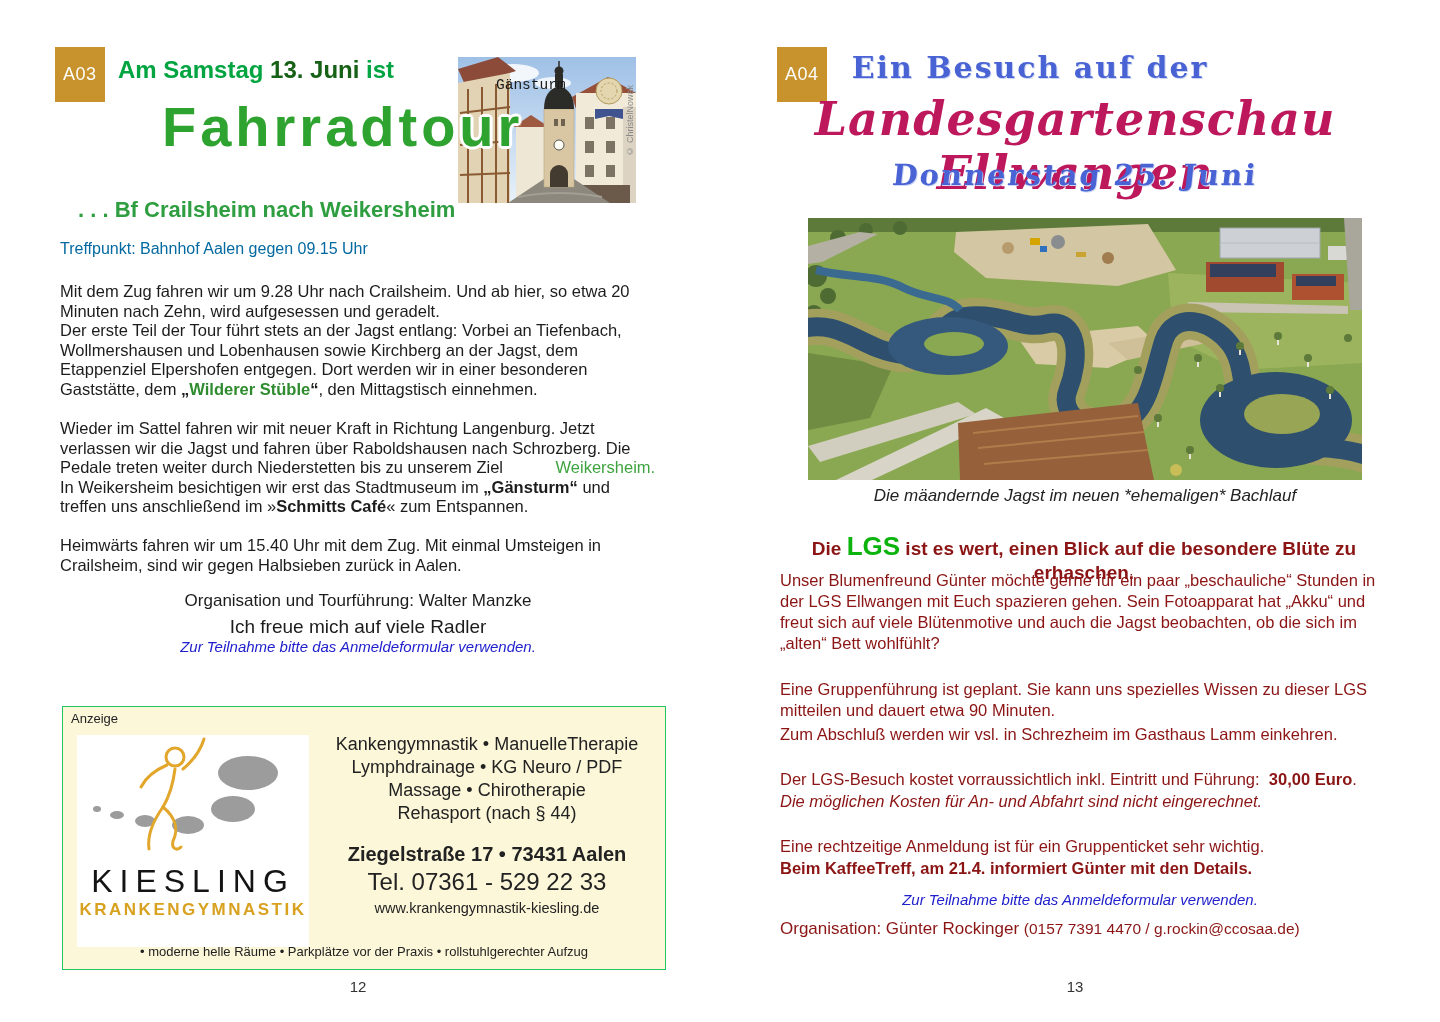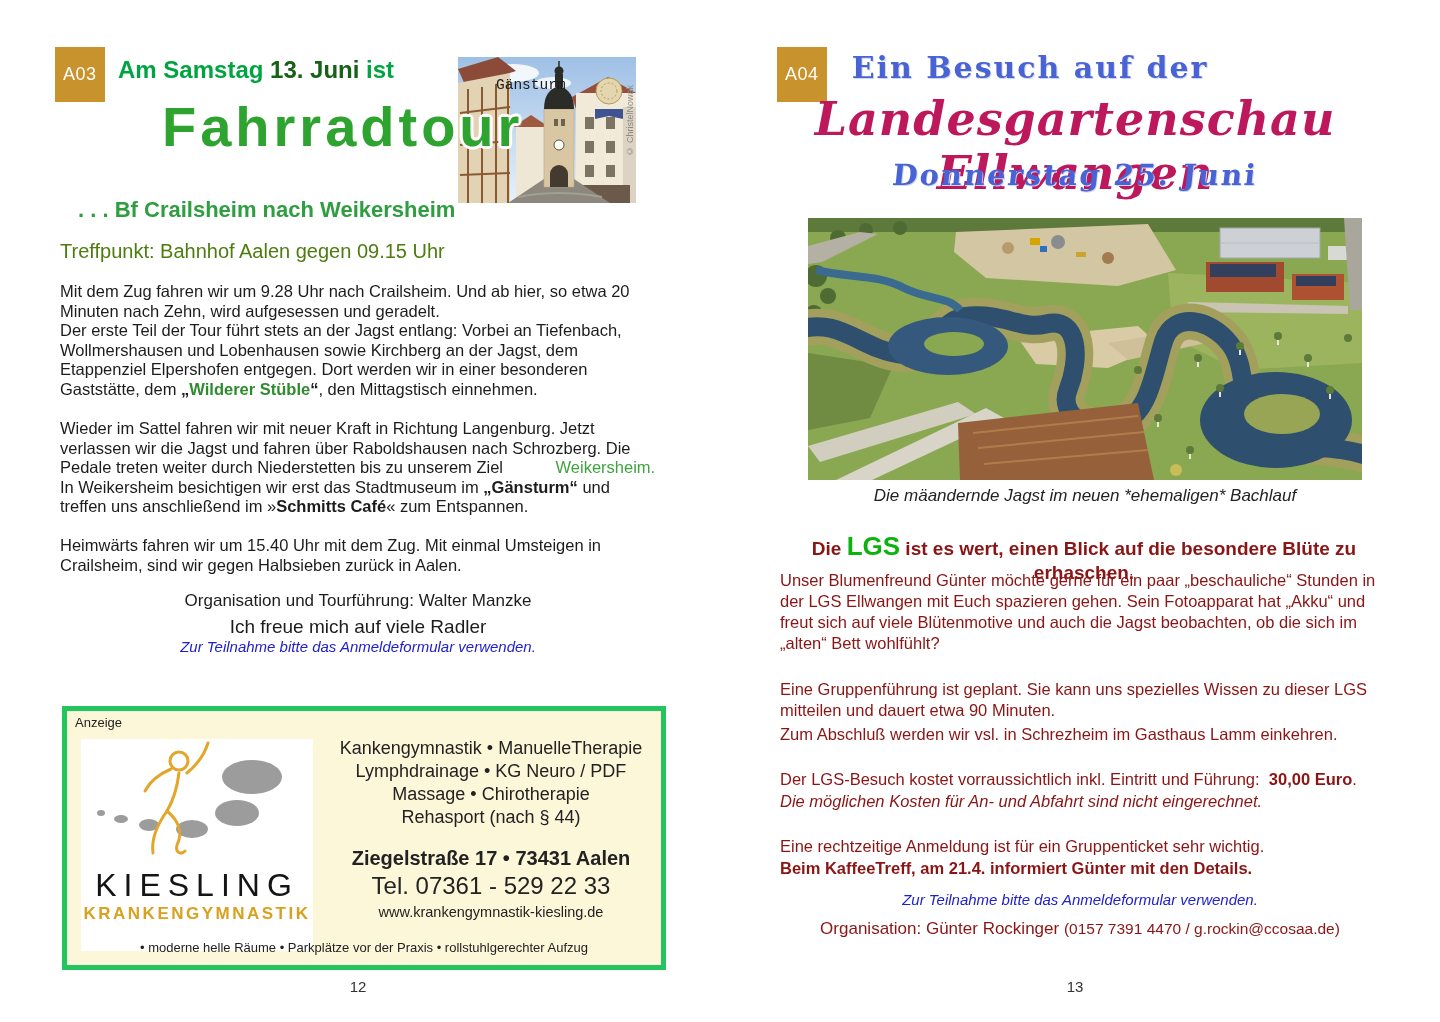--- a/index.html
+++ b/index.html
@@ -17,35 +17,35 @@
   .fahrradtour { left:162px; top:94px; font-size:56px; font-weight:bold; color:#2fa32f;
     letter-spacing:4px; z-index:5;
     text-shadow:-2px -2px 0 #fff, 2px -2px 0 #fff, -2px 2px 0 #fff, 2px 2px 0 #fff,
                  0 -3px 0 #fff, 0 3px 0 #fff, -3px 0 0 #fff, 3px 0 0 #fff; }
   .l-photo { left:458px; top:57px; width:178px; height:146px; overflow:hidden; }
   .l-photo svg { display:block; }
   .photo-label { left:38px; top:20px; font-size:14.5px; color:#1a1a1a; z-index:3;font-family:Liberation Mono, monospace; }
   .photo-credit { right:1px; top:28px; writing-mode:vertical-rl; transform:rotate(180deg);
     font-size:9px; color:#8a8a8a; z-index:3; }
   .l-subtitle { left:78px; top:197px; font-size:22px; font-weight:bold; color:#2e9e40; }
-  .l-treffpunkt { left:60px; top:240px; font-size:20px; color:#4d7c0f; }
+  .l-treffpunkt { left:60px; top:240px; font-size:16px; color:#0369a1; }
   .body-p { left:60px; width:596px; font-size:16.5px; line-height:19.5px; color:#1c1c1c; white-space:pre-line; }
   .p1 { top:282px; } .p2 { top:419px; } .p3 { top:536px; }
   .b { font-weight:bold; }
   .gn { color:#2e8b2e; }
   .gn2 { color:#3fa43f;margin-left:48px; }
   .l-org { left:60px; top:591px; width:596px; text-align:center; font-size:17px; color:#1c1c1c; }
   .l-radler { left:60px; top:616px; width:596px; text-align:center; font-size:19px; color:#1c1c1c; }
   .note-blue { font-style:italic; color:#2020cc; font-size:15px; }
   .l-note { left:60px; top:638px; width:596px; text-align:center; }
   .pagenum { font-size:15px; color:#333; text-align:center; }
   .pn-left { left:60px; top:978px; width:596px; }
 
   
-  .ad { left:62px; top:706px; width:604px; height:264px; background:#fcf7d9; border:5px solid #22c55e; }
+  .ad { left:62px; top:706px; width:604px; height:264px; background:#fcf7d9; border:1px solid #22c55e; }
   .ad-label { left:8px; top:4px; font-size:13px; color:#222; }
   .ad-logo { left:14px; top:28px; width:232px; height:212px; background:#fff; text-align:center; }
   .ad-logo-name { margin-top:2px; font-size:32px; letter-spacing:7px; color:#141414; font-weight:500; }
   .ad-logo-sub { font-size:17px; letter-spacing:2.5px; color:#d8a11f; font-weight:600; }
   .ad-text { left:252px; top:26px; width:344px; text-align:center; color:#222; }
   .ad-services { font-size:18px; line-height:23px; white-space:pre-line; }
   .ad-address { margin-top:18px; font-size:20px; font-weight:bold; }
   .ad-phone { margin-top:2px; font-size:24px; }
   .ad-web { margin-top:4px; font-size:14.5px; }
   .ad-features { left:0; bottom:10px; width:100%; text-align:center; font-size:13px; color:#222; }
@@ -62,21 +62,21 @@
   .r-caption { left:780px; top:486px; width:610px; text-align:center; font-style:italic;
     font-size:17px; color:#222; }
   .r-headline { left:782px; top:531px; width:604px; text-align:center; color:#8b1414;
     font-weight:bold; font-size:19px; }
   .r-headline .lgs { color:#0db30d; font-size:26px; }
   .r-p { left:780px; width:612px; font-size:16.5px; line-height:21px; color:#8b1414; white-space:pre-line; }
   .rp1 { top:570px; } .rp2 { top:679px; } .rp3 { top:724px; }
   .r-cost { top:769px; } .r-costnote { top:791px; font-style:italic; }
   .rp4 { top:836px; } .rp5 { top:858px; font-weight:bold; }
   .r-note { left:780px; top:891px; width:600px; text-align:center; }
-  .r-org { left:780px; top:919px; width:600px; text-align:center; font-size:17px; color:#8b1414; }
+  .r-org { left:780px; top:919px; width:600px; font-size:17px; color:#8b1414; }
   .r-org .contact { font-size:15.5px; }
   .pn-right { left:780px; top:978px; width:590px; }
 </style>
 </head>
 <body>
 
 <div id="spread">
 
   <div>
 

